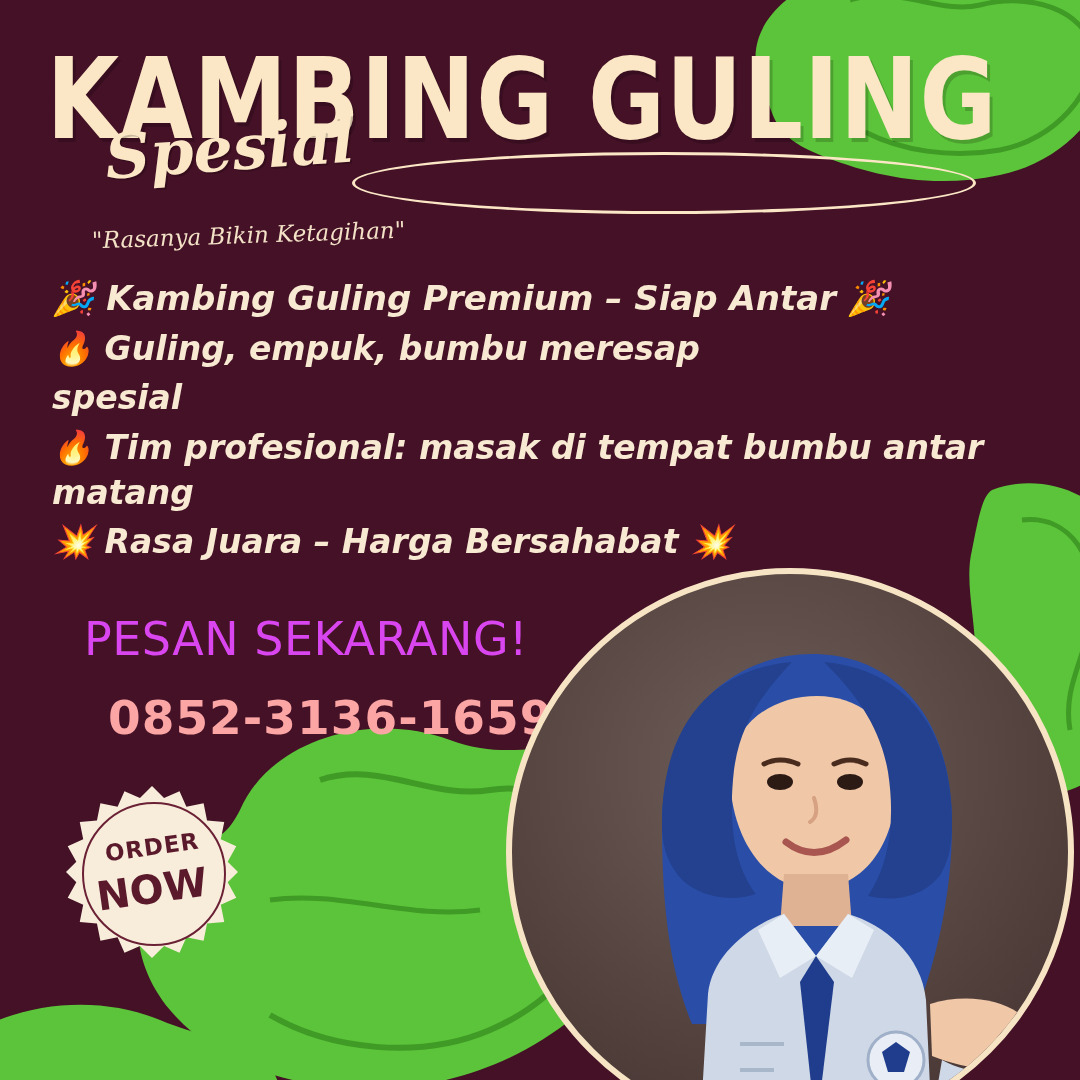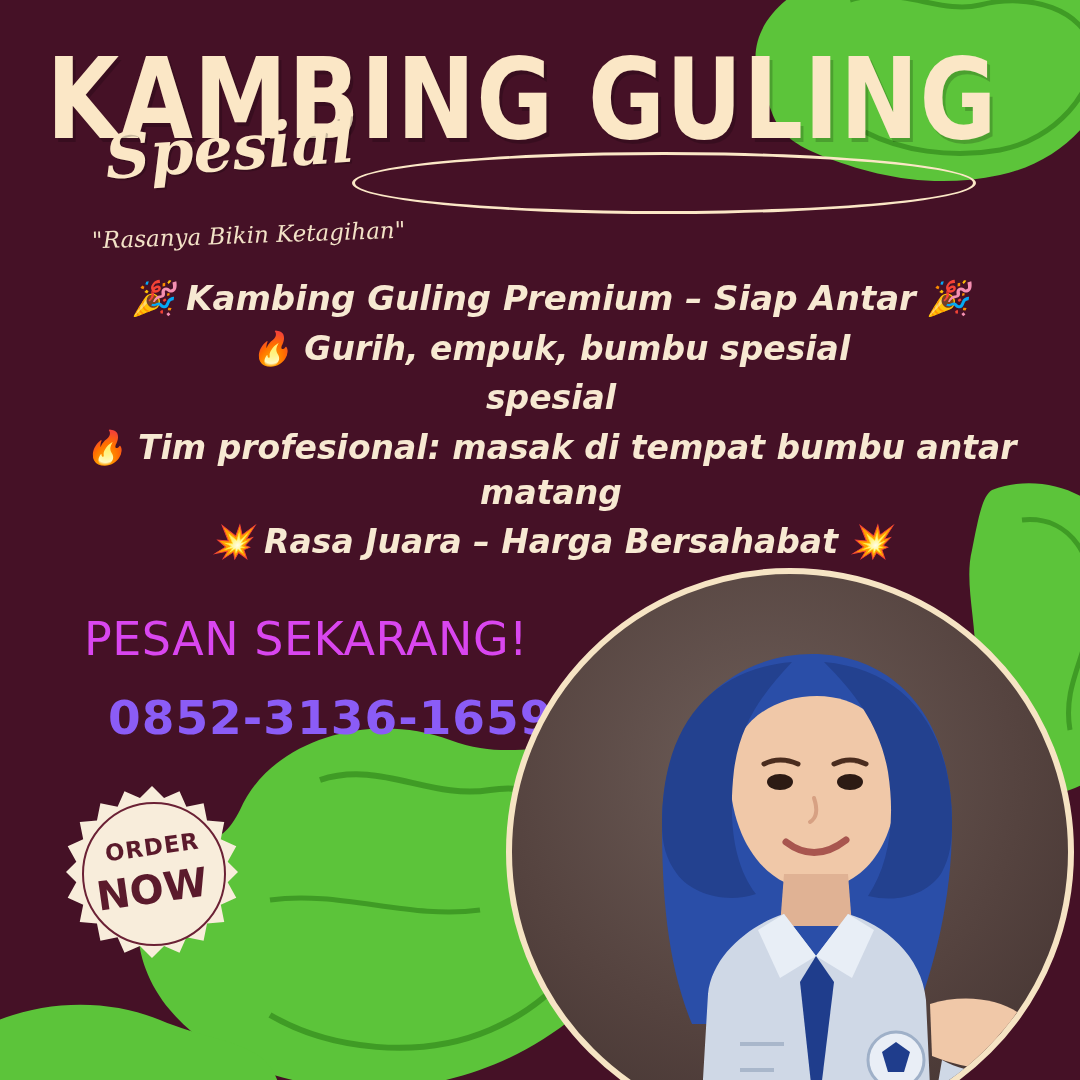--- a/index.html
+++ b/index.html
@@ -72,23 +72,22 @@
     font-style: italic;
     font-size: 23px;
     color: #f3e2c7;
     transform: rotate(-2deg);
   }
 
   
   .bullets {
     position: absolute;
     top: 276px;
-    left: 71px;
+    left: 52px;
     width: 960px;
-    text-align: center;
     color: #f7e9d2;
     font-family: "DejaVu Sans", sans-serif;
     font-weight: bold;
     font-style: italic;
     font-size: 33px;
     line-height: 1.35;
   }
   .bullets .line { margin: 0 0 5px 0; }
   .bullets .line.big { font-size: 34px; }
 
@@ -103,21 +102,21 @@
     color: #d946ef;
     letter-spacing: 0.5px;
   }
   .cta-phone {
     position: absolute;
     left: 108px;
     top: 690px;
     font-family: "DejaVu Sans", sans-serif;
     font-weight: bold;
     font-size: 47px;
-    color: #8b5cf6;
+    color: #fca5a5;
     letter-spacing: 1px;
   }
 
   
   .badge {
     position: absolute;
     left: 66px;
     top: 786px;
     width: 172px;
     height: 172px;
@@ -214,21 +213,21 @@
 
   <div class="headline-wrap">
     <div class="headline">KAMBING GULING</div>
   </div>
   <div class="swoosh"></div>
   <div class="script">Spesial</div>
   <div class="tagline">"Rasanya Bikin Ketagihan"</div>
 
   <div class="bullets">
     <div class="line big">🎉 Kambing Guling Premium – Siap Antar 🎉</div>
-    <div class="line">🔥 Gurih, empuk, bumbu spesial</div>
+    <div class="line">🔥 Guling, empuk, bumbu meresap</div>
     <div class="line">spesial</div>
     <div class="line">🔥 Tim profesional: masak di tempat bumbu antar matang</div>
     <div class="line">💥 Rasa Juara – Harga Bersahabat 💥</div>
   </div>
 
   <div class="cta-title">PESAN SEKARANG!</div>
   <div class="cta-phone">0852-3136-1659</div>
 
   <div class="badge">
     <div class="star"></div>

